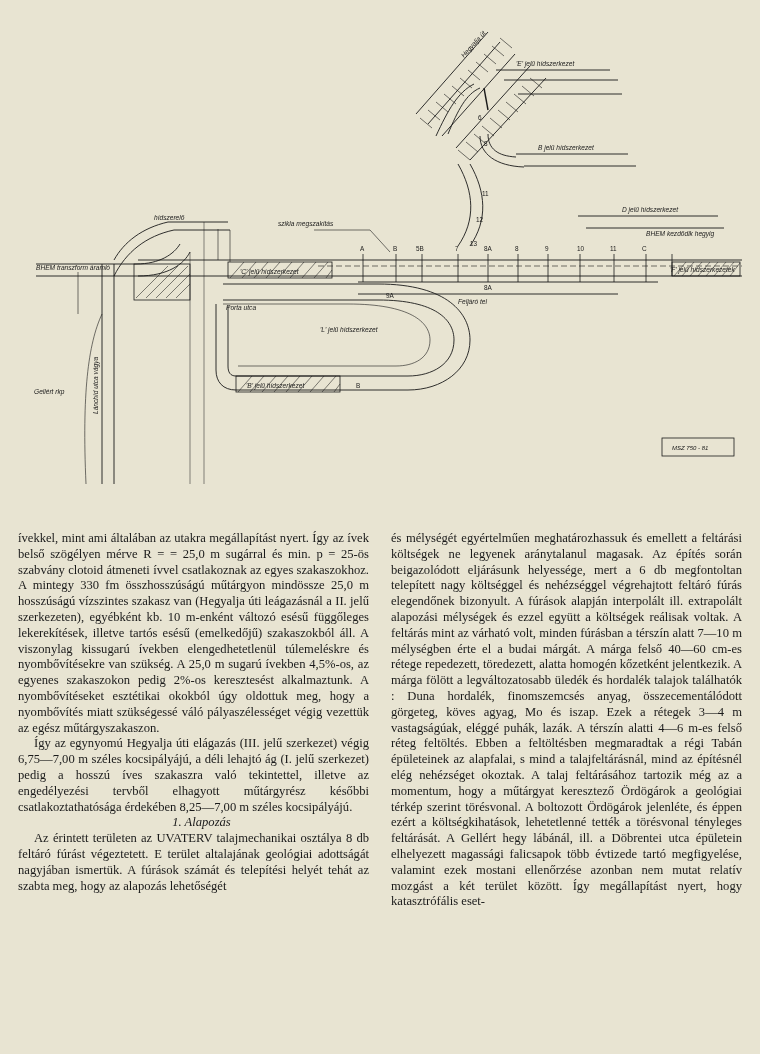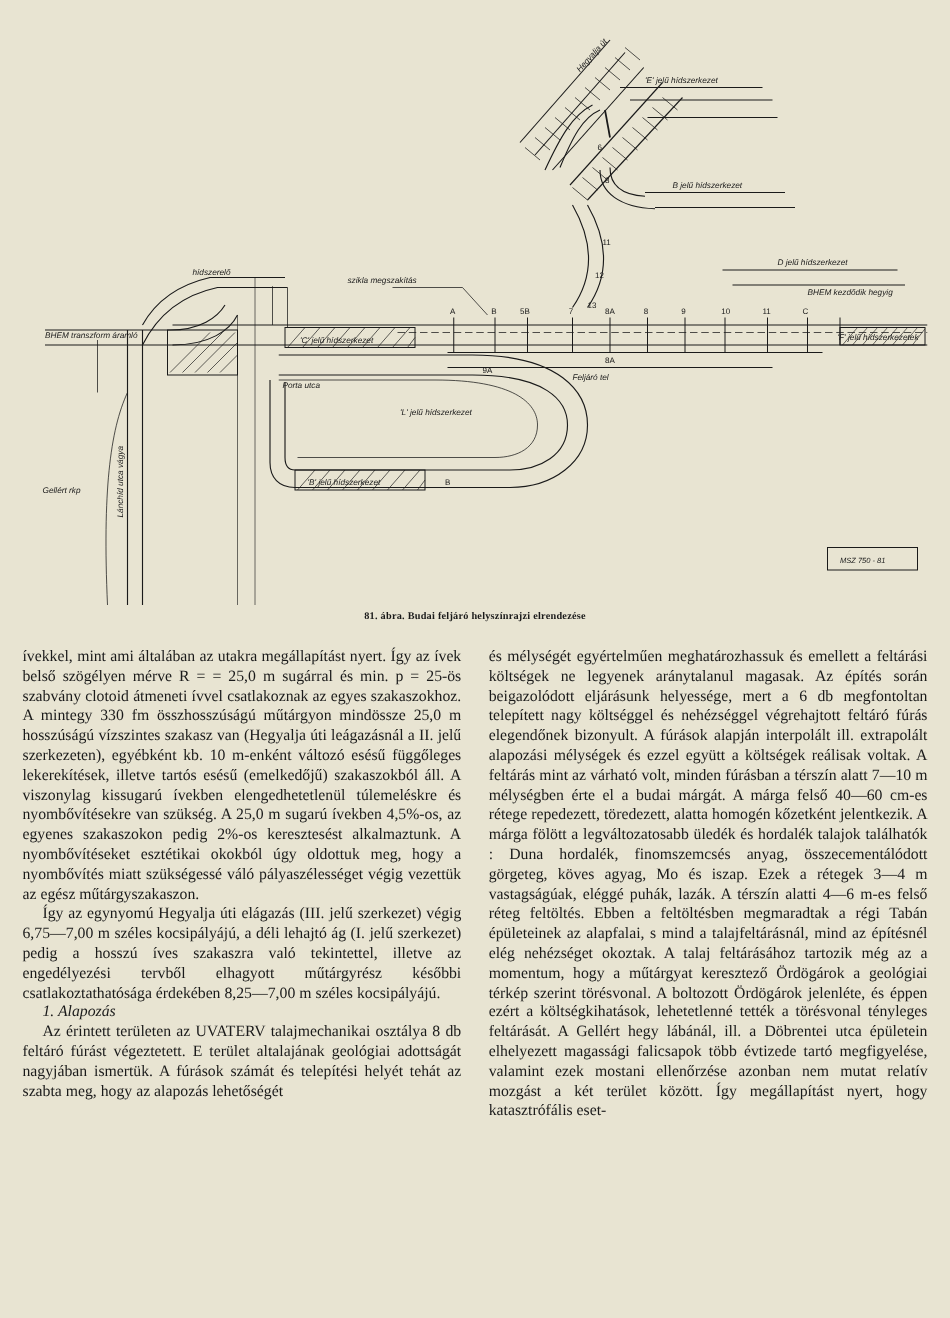--- a/index.html
+++ b/index.html
@@ -41,37 +41,38 @@
     font-weight: bold;
     letter-spacing: 0.2px;
     margin-top: 4px;
     font-family: "Liberation Serif", serif;
   }
 
   
   .columns {
     display: flex;
     gap: 22px;
-    margin-top: 4px;
+    margin-top: 17px;
   }
   .col {
     width: 351px;
     font-size: 12.6px;
     line-height: 1.255;
     text-align: justify;
     hyphens: manual;
   }
   .col p {
     margin: 0;
     text-indent: 16px;
   }
   .col p.noindent {
     text-indent: 0;
   }
   .section-title {
+    text-align: center;
     font-style: italic;
     margin: 9px 0 3px 0;
     font-size: 12.6px;
     text-indent: 0;
   }
   svg text {
     font-family: "Liberation Sans", sans-serif;
   }
 </style>
 </head>
@@ -283,21 +284,20 @@
         <text x="466" y="132">8</text>
         <text x="464" y="182">11</text>
         <text x="458" y="208">12</text>
         <text x="452" y="232">13</text>
         <text x="368" y="284">9A</text>
         <text x="466" y="276">8A</text>
         <text x="338" y="374">B</text>
       </g>
     </svg>
 
-    <div class="fig-caption">81. ábra. Budai feljáró helyszínrajzi elrendezése</div>
   </div>
 
   <div class="columns">
     <div class="col">
       <p class="noindent">ívekkel, mint ami általában az utakra megállapítást nyert. Így az ívek belső szögélyen mérve R = = 25,0 m sugárral és min. p = 25-ös szabvány clotoid átmeneti ívvel csatlakoznak az egyes szakaszokhoz. A mintegy 330 fm összhosszúságú műtárgyon mindössze 25,0 m hosszúságú vízszintes szakasz van (Hegyalja úti leágazásnál a II. jelű szerkezeten), egyébként kb. 10 m-enként változó esésű függőleges lekerekítések, illetve tartós esésű (emelkedőjű) szakaszokból áll. A viszonylag kissugarú ívekben elengedhetetlenül túlemeléskre és nyombővítésekre van szükség. A 25,0 m sugarú ívekben 4,5%-os, az egyenes szakaszokon pedig 2%-os keresztesést alkalmaztunk. A nyombővítéseket esztétikai okokból úgy oldottuk meg, hogy a nyombővítés miatt szükségessé váló pályaszélességet végig vezettük az egész műtárgyszakaszon.</p>
       <p>Így az egynyomú Hegyalja úti elágazás (III. jelű szerkezet) végig 6,75—7,00 m széles kocsipályájú, a déli lehajtó ág (I. jelű szerkezet) pedig a hosszú íves szakaszra való tekintettel, illetve az engedélyezési tervből elhagyott műtárgyrész későbbi csatlakoztathatósága érdekében 8,25—7,00 m széles kocsipályájú.</p>
       <p class="section-title">1. Alapozás</p>
       <p>Az érintett területen az UVATERV talajmechanikai osztálya 8 db feltáró fúrást végeztetett. E terület altalajának geológiai adottságát nagyjában ismertük. A fúrások számát és telepítési helyét tehát az szabta meg, hogy az alapozás lehetőségét</p>
     </div>
     <div class="col">

